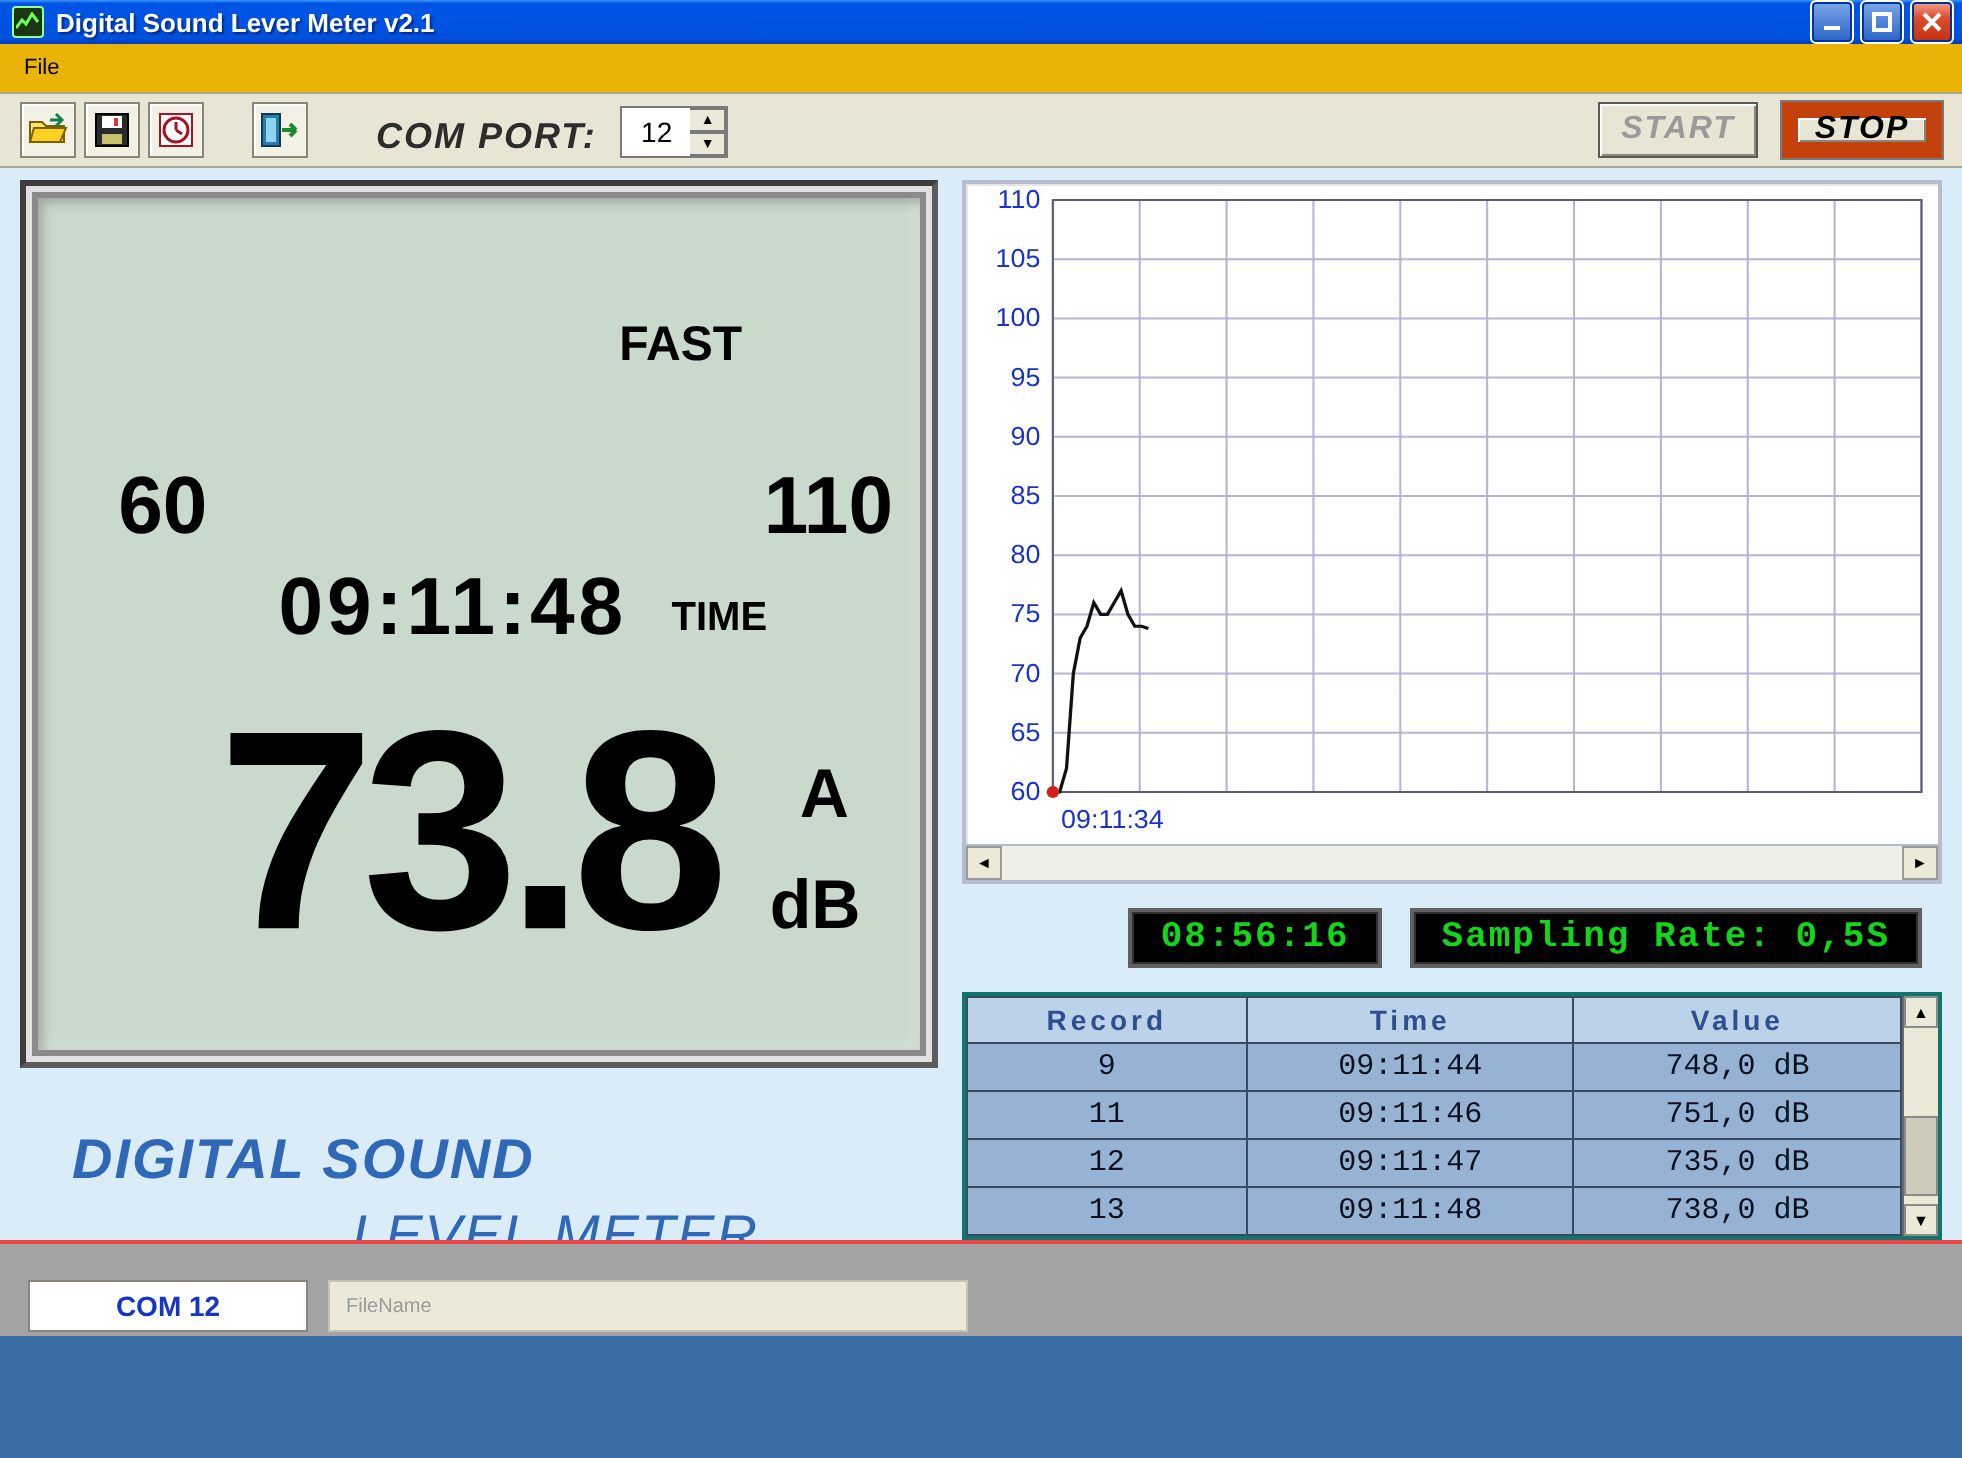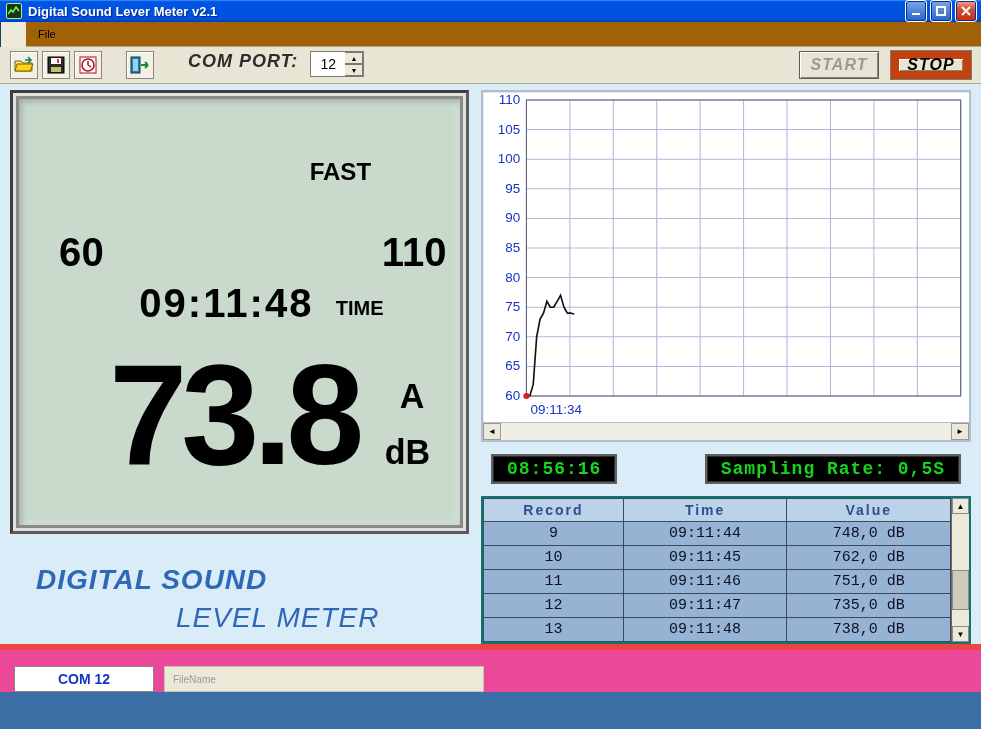--- a/index.html
+++ b/index.html
@@ -40,28 +40,28 @@
     border:1px solid #fff;
     display:flex;align-items:center;justify-content:center;
     box-shadow:inset 0 0 0 1px #003399;
   }
   .win-btn.close{
     background:linear-gradient(to bottom,#f5a391,#d84d2d 40%,#c62f10);
   }
   .win-btn svg{display:block}
 
   .menubar{
-    height:20px;background:#a16207;border-bottom:1px solid #aca899;
-    display:flex;align-items:center;padding:12px 4px;font-size:11px;margin-left:26px;
+    height:20px;background:#eab308;border-bottom:1px solid #aca899;
+    display:flex;align-items:center;padding:12px 4px;font-size:11px;
   }
   .menubar .menu-item{padding:2px 8px;}
 
   
   .toolbar-row{
-    display:flex;align-items:flex-start;gap:4px;
+    display:flex;align-items:flex-end;gap:4px;
     padding:4px 10px;
     background:#e8e5d5;
     border-bottom:1px solid #aca899;
   }
   .tool-btn{
     width:28px;height:28px;border:1px solid #8a867a;background:#f3f1e5;
     display:flex;align-items:center;justify-content:center;
     box-shadow:inset 1px 1px 0 #fff;
   }
   .tool-btn.separator{border:none;background:none;width:16px;box-shadow:none}
@@ -132,21 +132,21 @@
     box-shadow:inset 1px 1px 0 #e5e5e5;
     display:flex;flex-direction:column;
   }
   .chart-body{flex:1;position:relative;overflow:hidden}
   .chart-body svg{display:block}
   .chart-scroll{height:18px;display:flex;background:#ece9d8;border-top:1px solid #b5bccd}
   .chart-scroll .sb-btn{width:18px;border:1px solid #9a9a9a;background:#ece9d8;display:flex;align-items:center;justify-content:center;font-size:8px}
   .chart-scroll .track{flex:1;background:#f0efe5}
 
   .status-line{
-    display:flex;justify-content:space-between;
+    display:flex;justify-content:flex-end;gap:14px;
     padding:6px 10px;
   }
   .led-panel{
     background:#000;border:2px solid #606060;
     color:#14d51b;font-family:"Courier New",monospace;font-weight:bold;
     font-size:18px;padding:3px 14px;letter-spacing:1px;
     box-shadow:inset 0 0 0 1px #2f2f2f;
   }
 
   
@@ -165,21 +165,21 @@
   }
   .tbl-vscroll{width:18px;background:#ece9d8;border-left:1px solid #6a6a6a;display:flex;flex-direction:column}
   .tbl-vscroll .sb-btn{height:16px;border:1px solid #8a8a8a;background:#ece9d8;display:flex;align-items:center;justify-content:center;font-size:8px}
   .tbl-vscroll .thumb{flex:0 0 40px;margin-top:40px;background:#cfcbba;border:1px solid #8a8a8a}
   .tbl-vscroll .track{flex:1}
 
   
   .statusbar{
     grid-column:1 / span 2;grid-row:2;
     display:flex;align-items:center;gap:10px;padding:22px 10px 6px 14px;
-    border-top:6px solid #ef4444;background:#ec4899;
+    border-top:2px solid #ef4444;background:#a3a3a3;
   }
   .status-cell{
     border:1px solid #8a867a;background:#fff;height:26px;display:flex;align-items:center;justify-content:center;
   }
   .status-cell.com{width:140px;color:#1535c7;font-weight:bold;font-size:14px}
   .status-cell.file{width:320px;justify-content:flex-start;padding:0 8px;color:#9a9a9a;background:#ece9d8;border:1px solid #c7c3b3;font-size:10px}
 
   .seg-glyph{font-family:"Arial Black","Arial",sans-serif;}
 </style>
 </head>
@@ -423,25 +423,20 @@
                 <th>Value</th>
               </tr>
             </thead>
             <tbody id="tbl-body">
                 <tr>
                   <td>9</td>
                   <td>09:11:44</td>
                   <td>748,0 dB</td>
                 </tr>
                 <tr>
-                  <td>10</td>
-                  <td>09:11:45</td>
-                  <td>762,0 dB</td>
-                </tr>
-                <tr>
                   <td>11</td>
                   <td>09:11:46</td>
                   <td>751,0 dB</td>
                 </tr>
                 <tr>
                   <td>12</td>
                   <td>09:11:47</td>
                   <td>735,0 dB</td>
                 </tr>
                 <tr>

